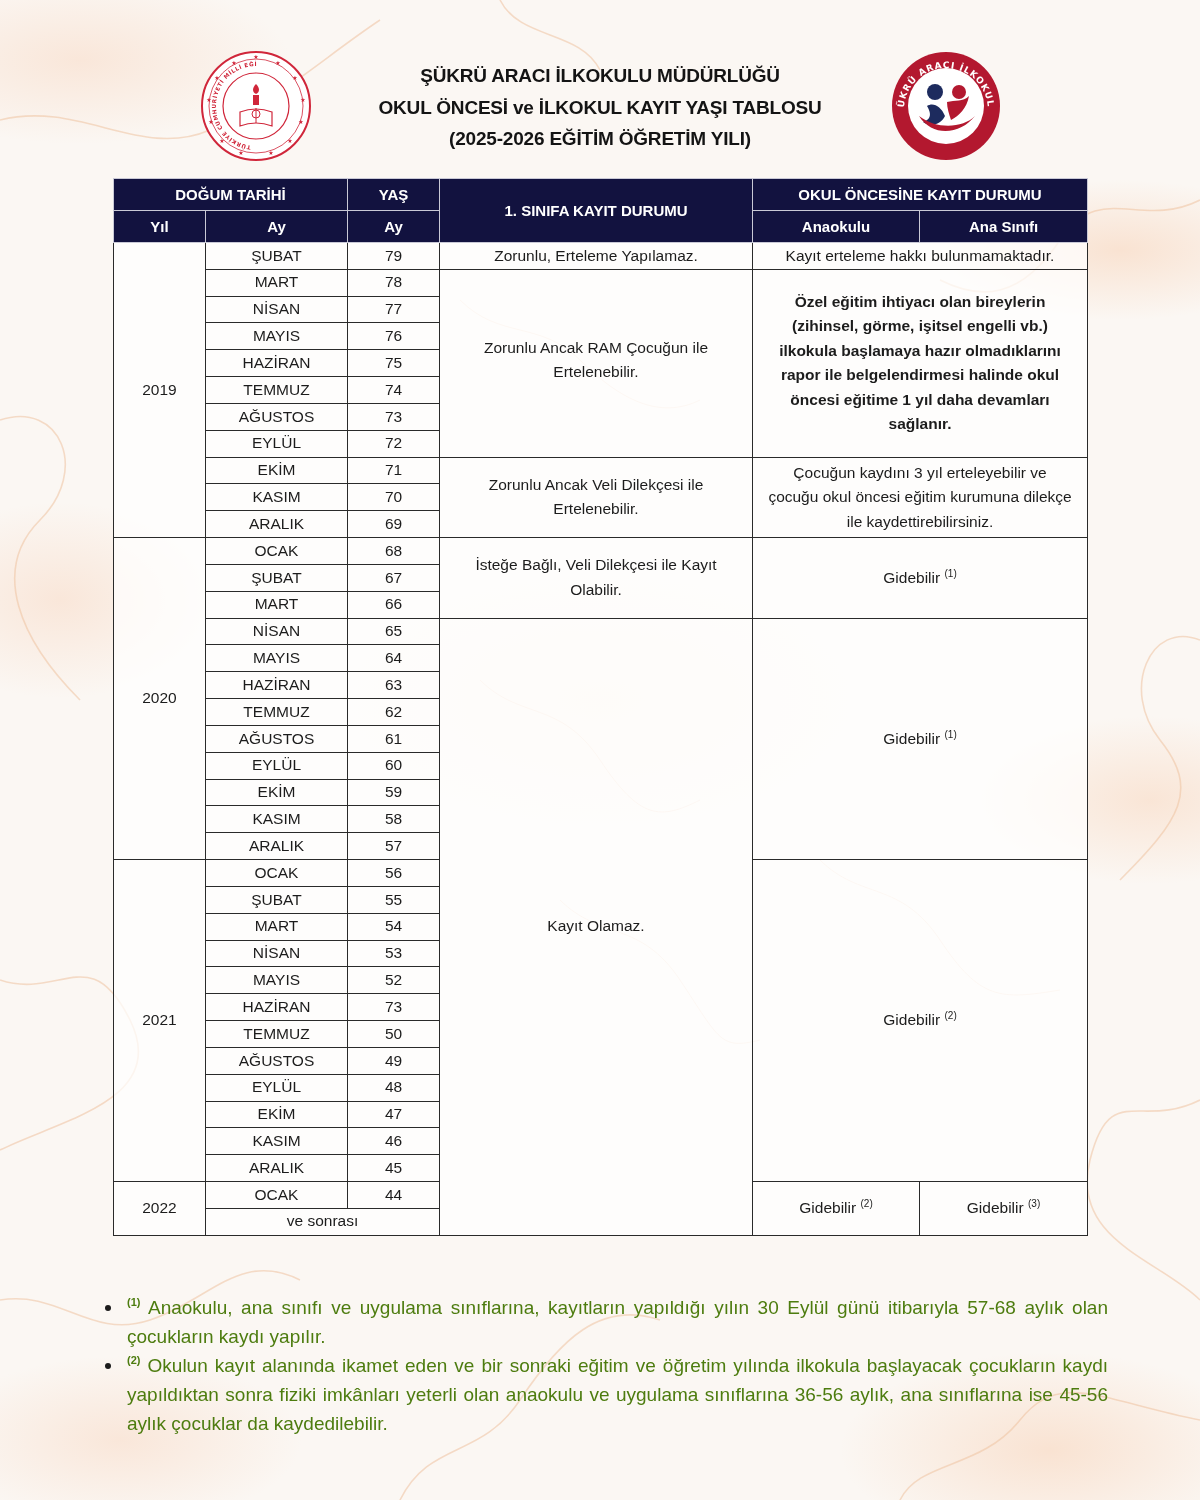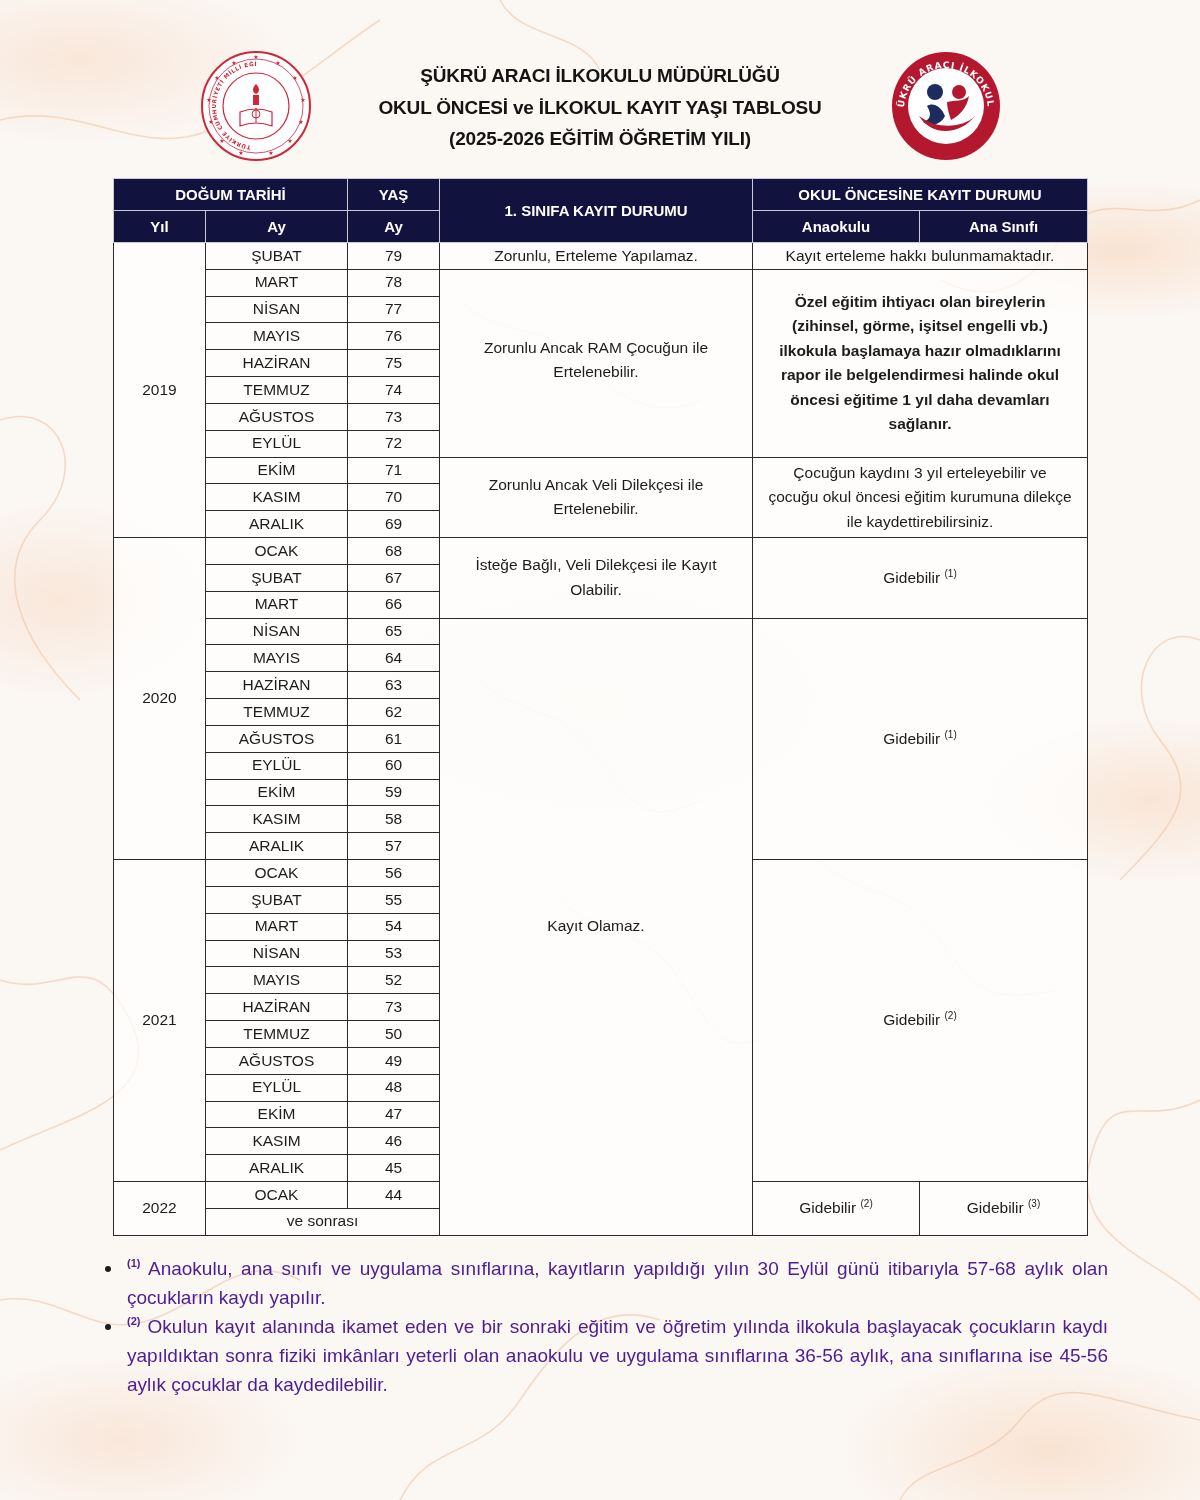--- a/index.html
+++ b/index.html
@@ -41,22 +41,22 @@
     border: 1px solid #c9c9d6; height: 32px; text-align: center; vertical-align: middle;
   }
   table.main td {
     border: 1px solid #2a2a2a; height: 26.84px; text-align: center; vertical-align: middle;
     background: rgba(255,255,255,0.72); padding: 0 6px; line-height: 24.5px;
   }
   table.main td.big { line-height: 24.5px; padding: 0 14px; }
   sup { font-size: 10px; vertical-align: 6px; line-height: 0; }
 
   .notes {
-    position: absolute; left: 105px; top: 1254px; width: 1003px;
-    font-size: 19px; line-height: 29px; color: #4c1d95;
+    position: absolute; left: 105px; top: 1293px; width: 1003px;
+    font-size: 19px; line-height: 29px; color: #4d7c0f;
   }
   .notes li {
     list-style: none; position: relative; padding-left: 22px; text-align: justify;
   }
   .notes li .bullet {
     position: absolute; left: 0; top: 12px; width: 6px; height: 6px; border-radius: 50%; background: #1c1c1c;
   }
   .notes li sup { font-weight: bold; font-size: 11px; vertical-align: 8px; }
 </style>
 </head>

